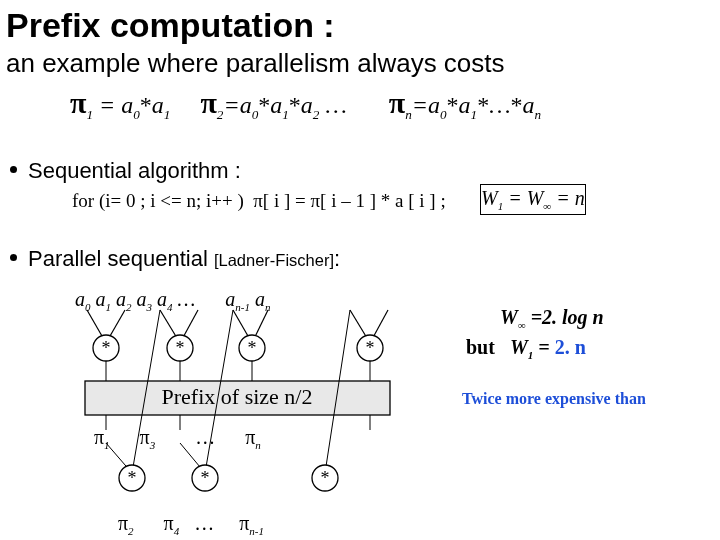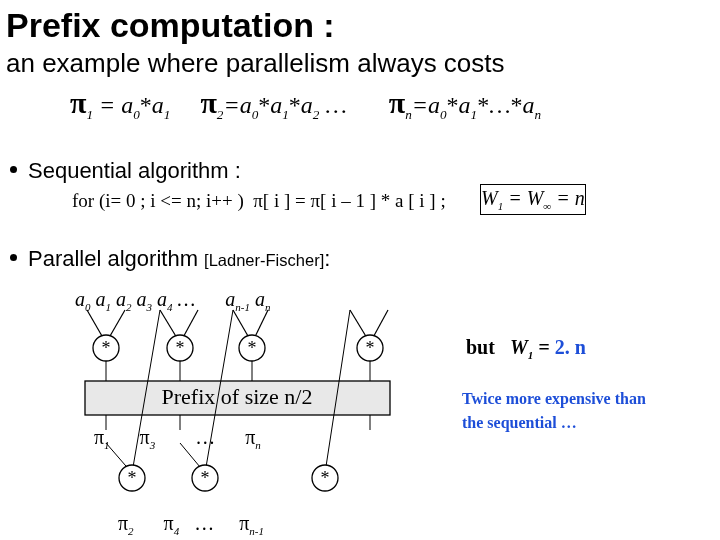--- a/index.html
+++ b/index.html
@@ -44,21 +44,21 @@
 </div>
 <div class="abs code" style="left:72px;top:190px">
   for (i= 0 ; i &lt;= n; i++ )&nbsp; π[ i ] = π[ i – 1 ] <span class="star">*</span> a [ i ] ;
 </div>
 <div class="abs formula-box" style="left:480px;top:184px">
   W<span class="sub">1</span>&nbsp;=&nbsp;W<span class="sub">∞</span>&nbsp;=&nbsp;n
 </div>
 
 <div class="abs bullet" style="top:246px">
   <div class="dot"></div>
-  <span>Parallel algorithm </span><span class="ladner">[Ladner-Fischer]</span><span>:</span>
+  <span>Parallel sequential </span><span class="ladner">[Ladner-Fischer]</span><span>:</span>
 </div>
 
 <svg class="abs" style="left:70px;top:288px" width="370" height="240">
 
   <line x1="17" y1="22" x2="36" y2="55" stroke="#000" stroke-width="1.2"></line>
   <line x1="55" y1="22" x2="36" y2="55" stroke="#000" stroke-width="1.2"></line>
   <line x1="90" y1="22" x2="110" y2="55" stroke="#000" stroke-width="1.2"></line>
   <line x1="128" y1="22" x2="110" y2="55" stroke="#000" stroke-width="1.2"></line>
   <line x1="163" y1="22" x2="182" y2="55" stroke="#000" stroke-width="1.2"></line>
   <line x1="198" y1="22" x2="182" y2="55" stroke="#000" stroke-width="1.2"></line>
@@ -120,20 +120,22 @@
 </div>
 
 <div class="abs seq" style="left:94px;top:426px;font-style:normal">
   π<span class="sub">1</span>&nbsp;&nbsp;&nbsp;&nbsp;&nbsp;&nbsp;π<span class="sub">3</span>&nbsp;&nbsp;&nbsp;&nbsp;&nbsp;&nbsp;&nbsp;&nbsp;…&nbsp;&nbsp;&nbsp;&nbsp;&nbsp;&nbsp;π<span class="sub">n</span>
 </div>
 
 <div class="abs seq" style="left:118px;top:512px;font-style:normal">
   π<span class="sub">2</span>&nbsp;&nbsp;&nbsp;&nbsp;&nbsp;&nbsp;π<span class="sub">4</span>&nbsp;&nbsp;&nbsp;…&nbsp;&nbsp;&nbsp;&nbsp;&nbsp;π<span class="sub">n-1</span>
 </div>
 
+<div class="abs seq" style="left:500px;top:306px;font-style:italic;font-weight:bold">
+  W<span class="sub">∞</span>&nbsp;=2. log n
+</div>
 <div class="abs seq" style="left:466px;top:336px;font-style:normal;font-weight:bold">but</div>
 <div class="abs seq" style="left:510px;top:336px;font-style:italic;font-weight:bold">
   W<span class="sub">1</span>&nbsp;=&nbsp;<span class="red" style="font-style:normal">2. n</span>
 </div>
 <div class="abs comment red" style="left:462px;top:390px">Twice more expensive than</div>
-<div class="abs comment red" style="left:462px;top:414px">the sequential …</div>
 
 </div>
 
 </body></html>

